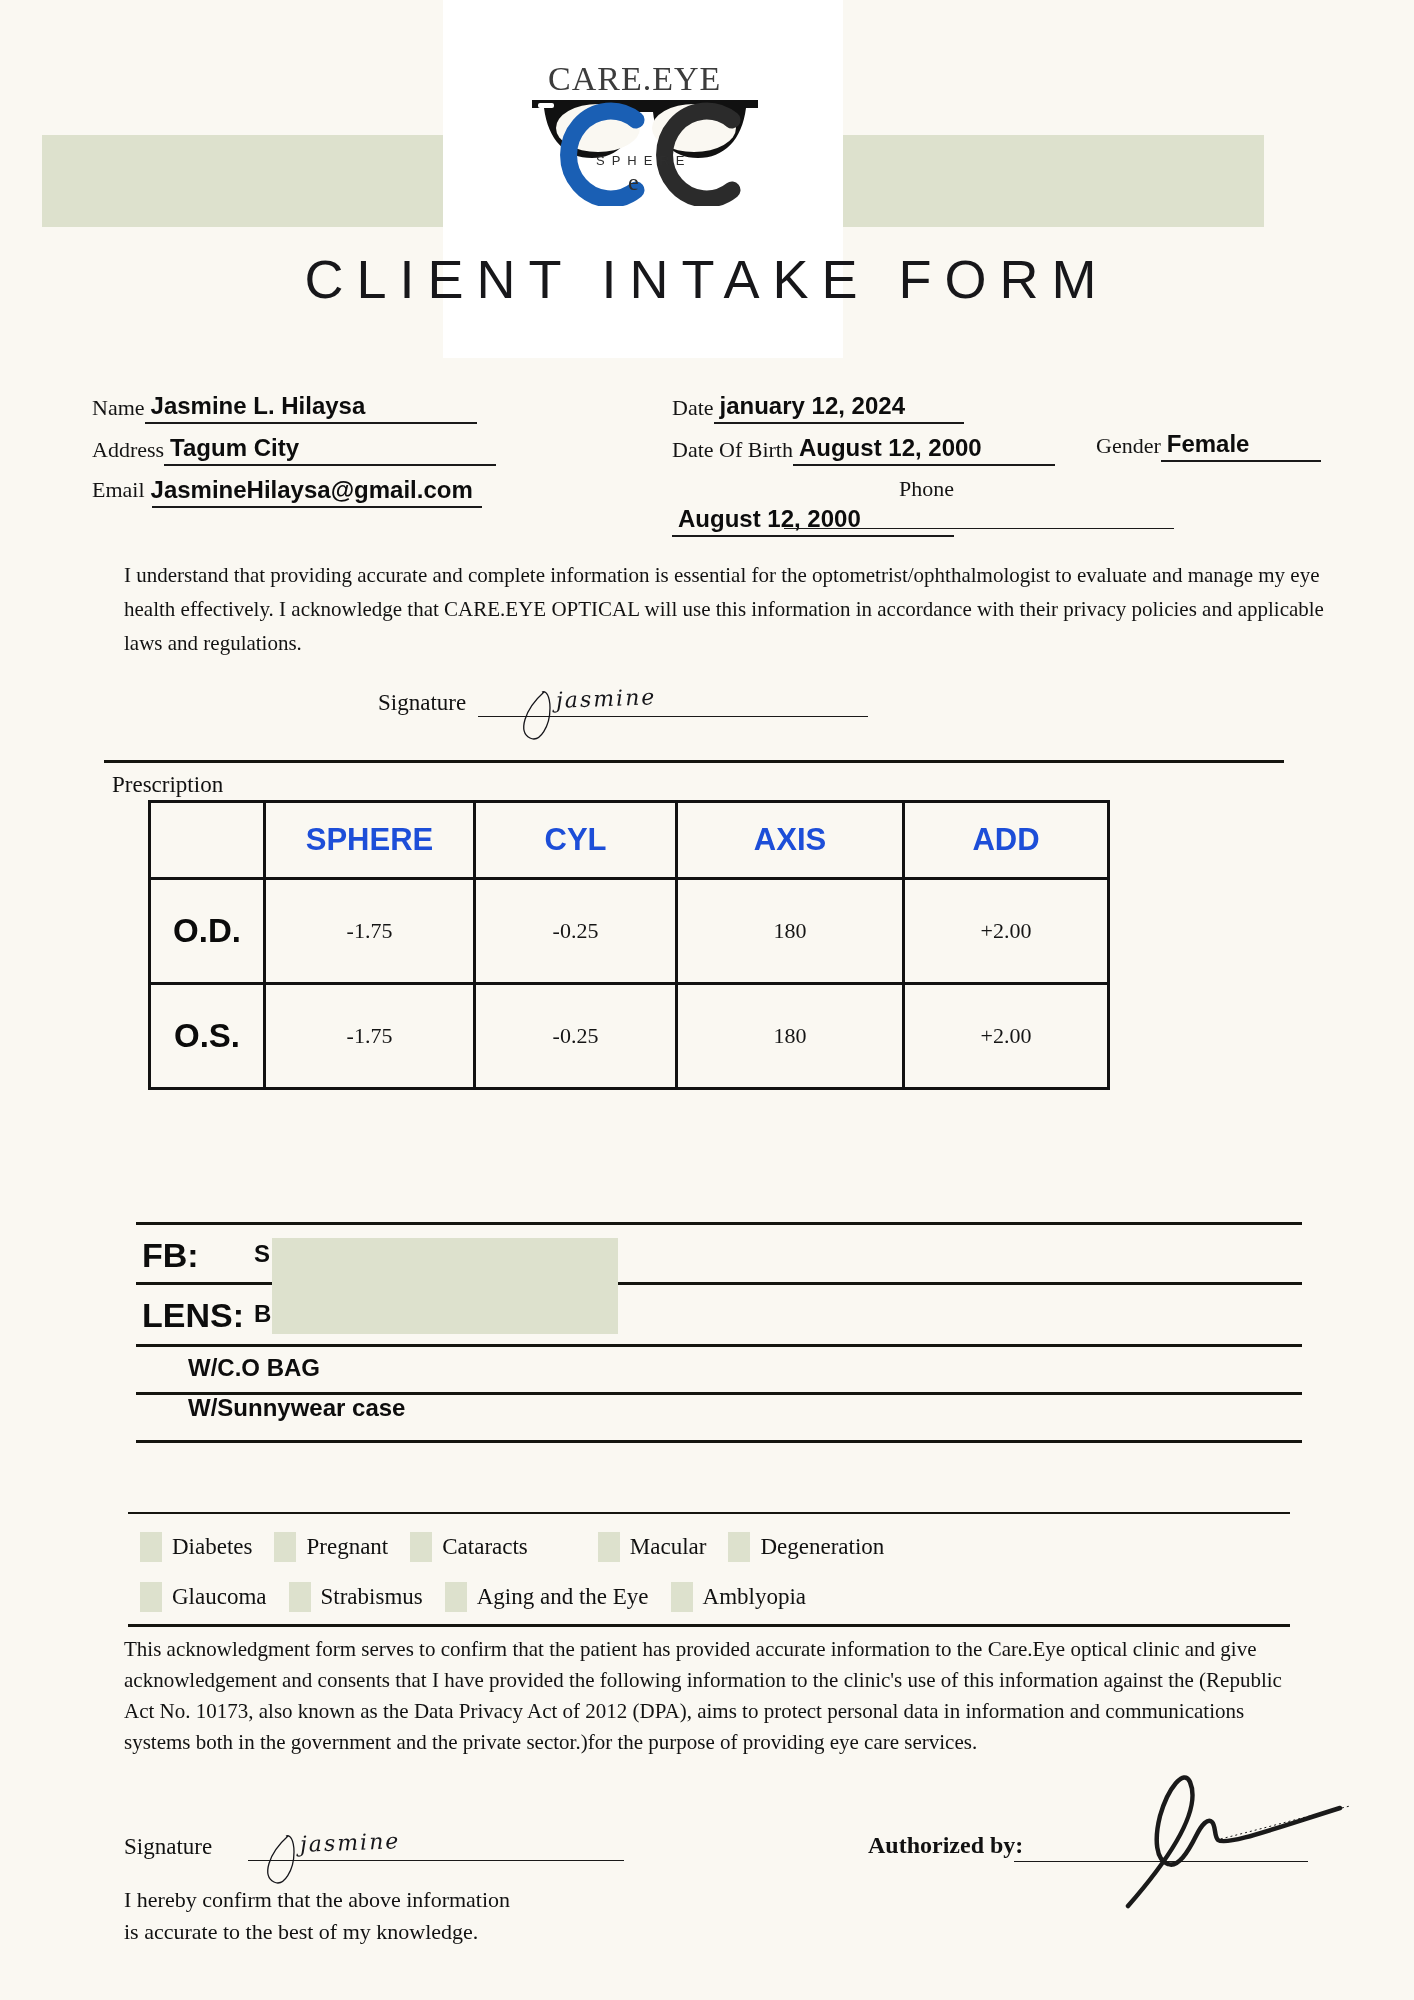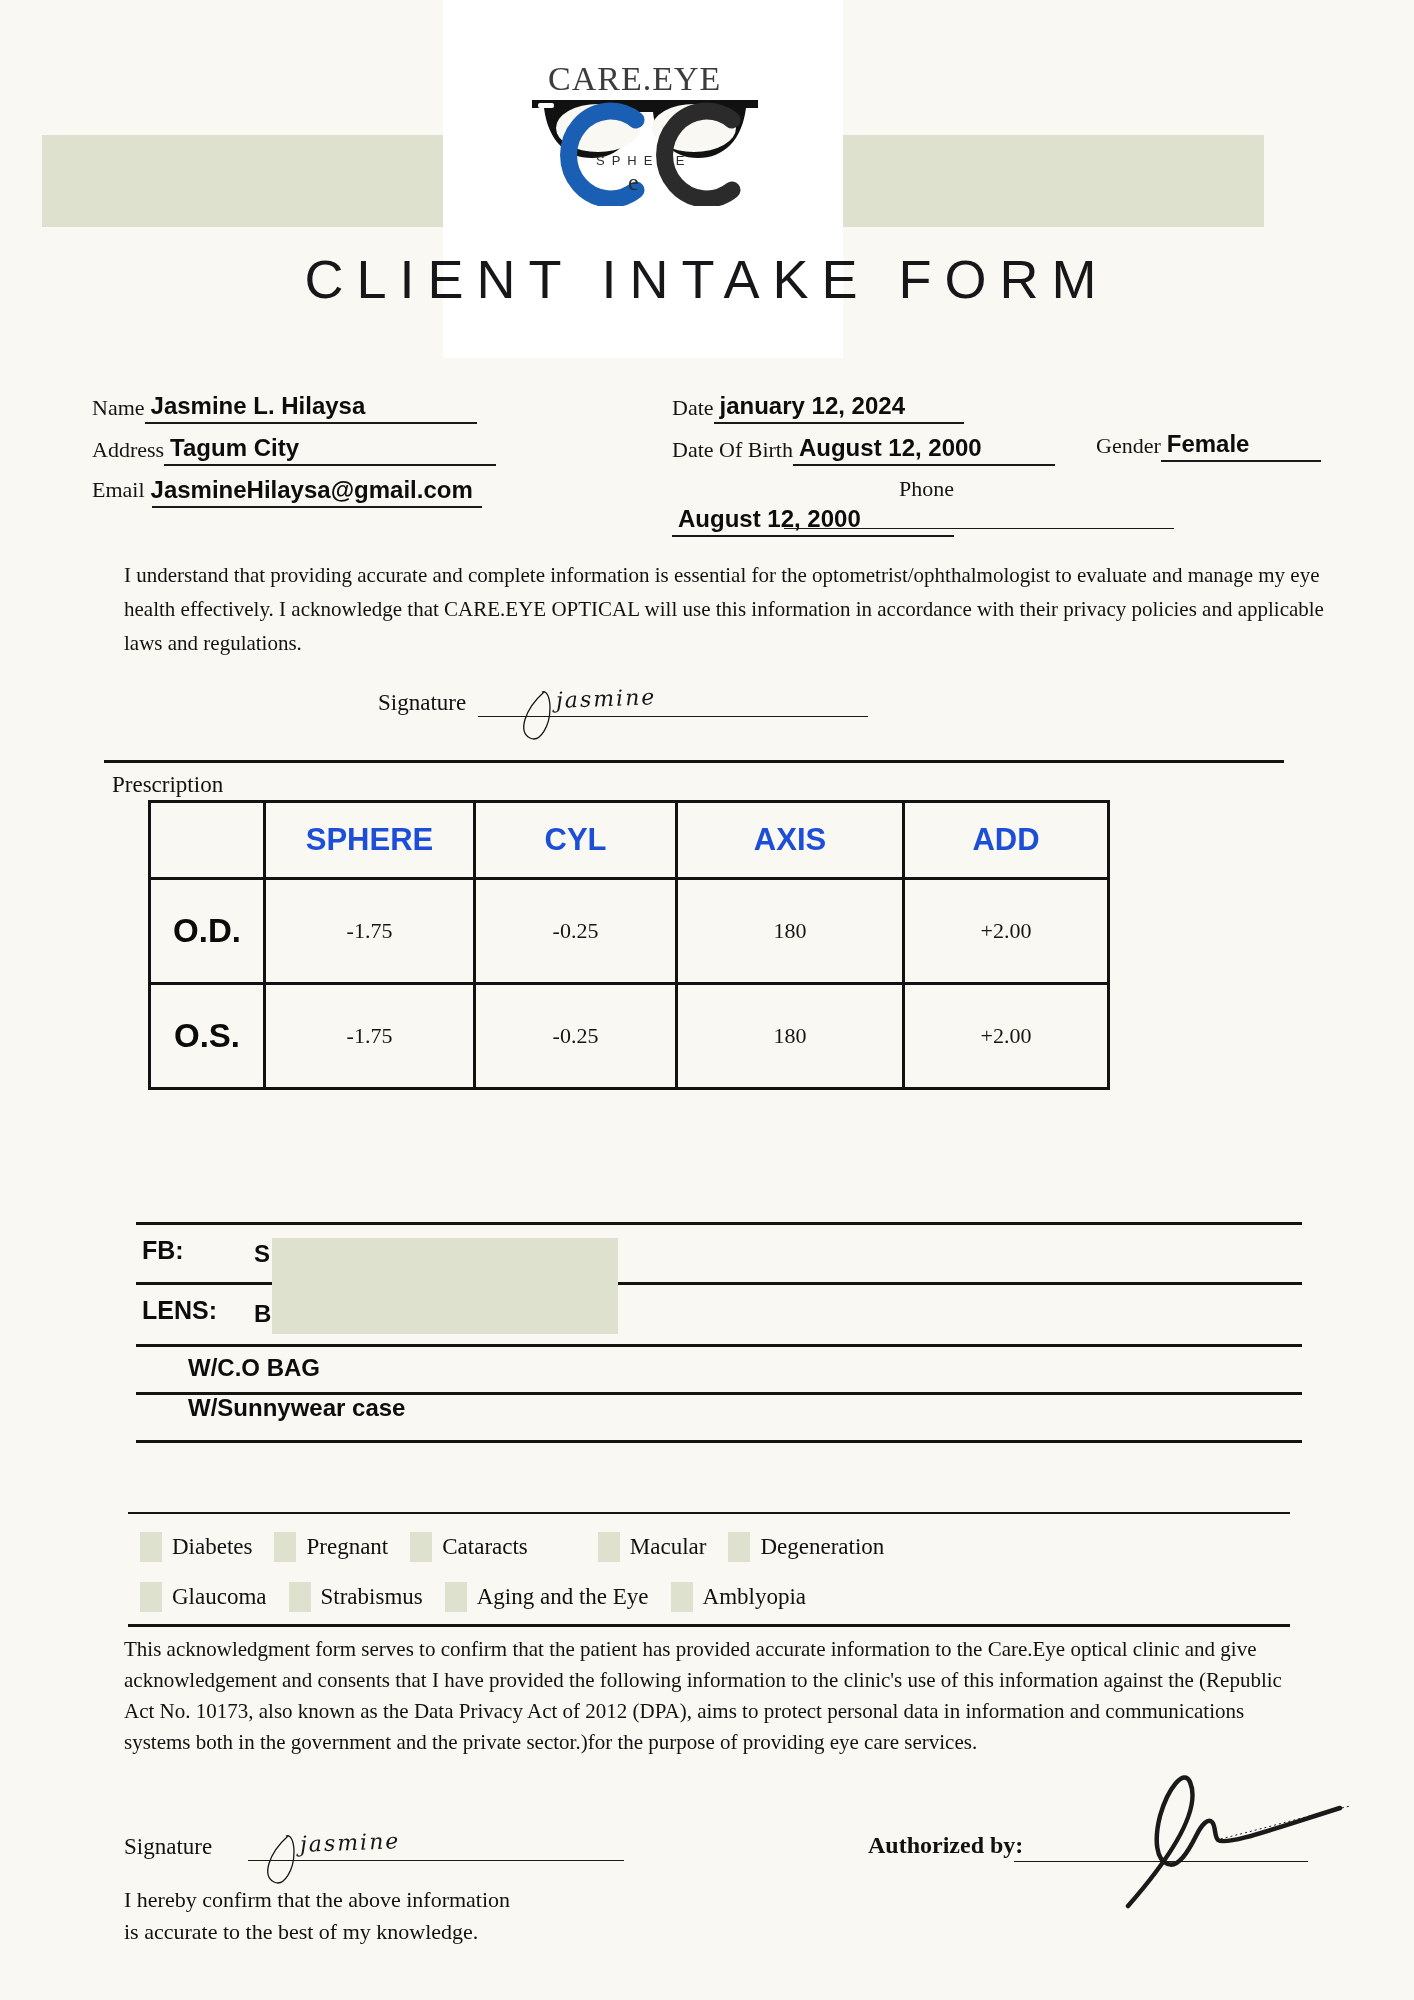--- a/index.html
+++ b/index.html
@@ -185,21 +185,21 @@
 
   
   .fb-line {
     position: absolute;
     border-bottom: 3px solid #15150f;
   }
   .fb-key {
     position: absolute;
     font-family: "Liberation Sans", sans-serif;
     font-weight: bold;
-    font-size: 25px;
+    font-size: 34px;
     color: #0d0d0d;
   }
   .fb-val {
     position: absolute;
     font-family: "Liberation Sans", sans-serif;
     font-weight: bold;
     font-size: 24px;
     color: #0d0d0d;
     white-space: nowrap;
   }

